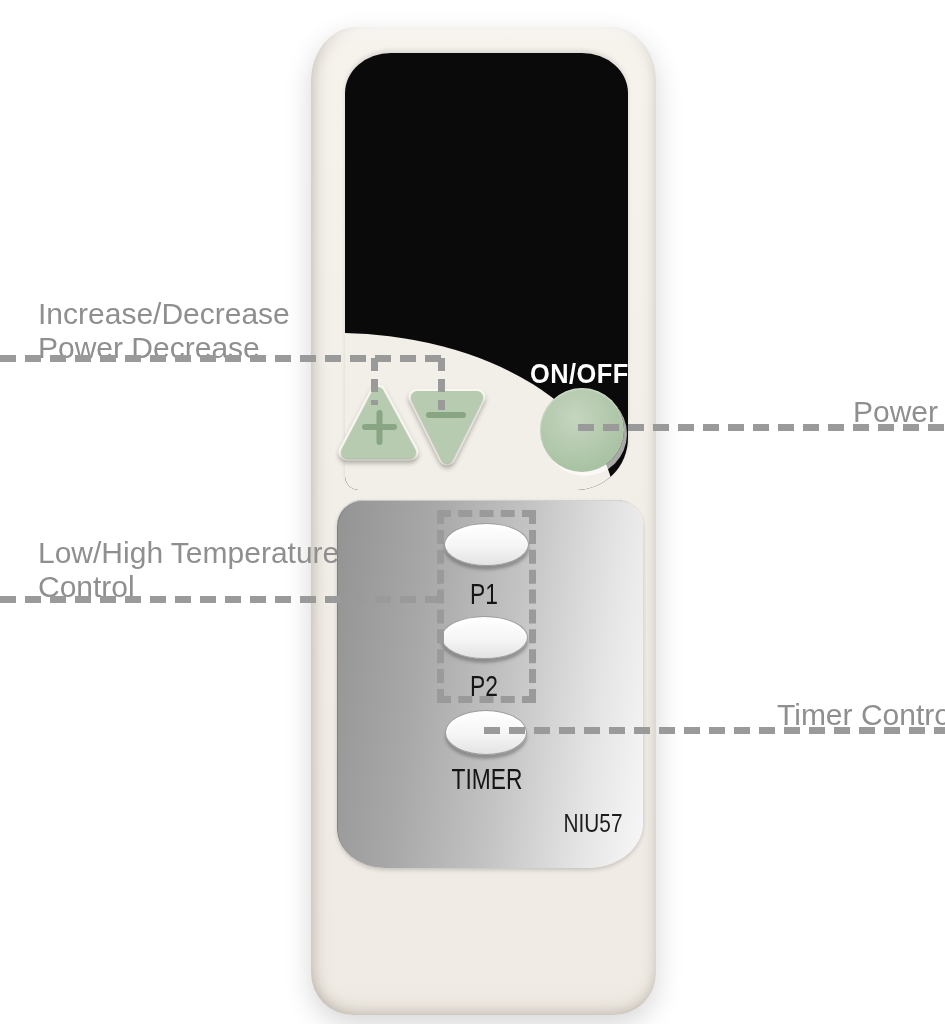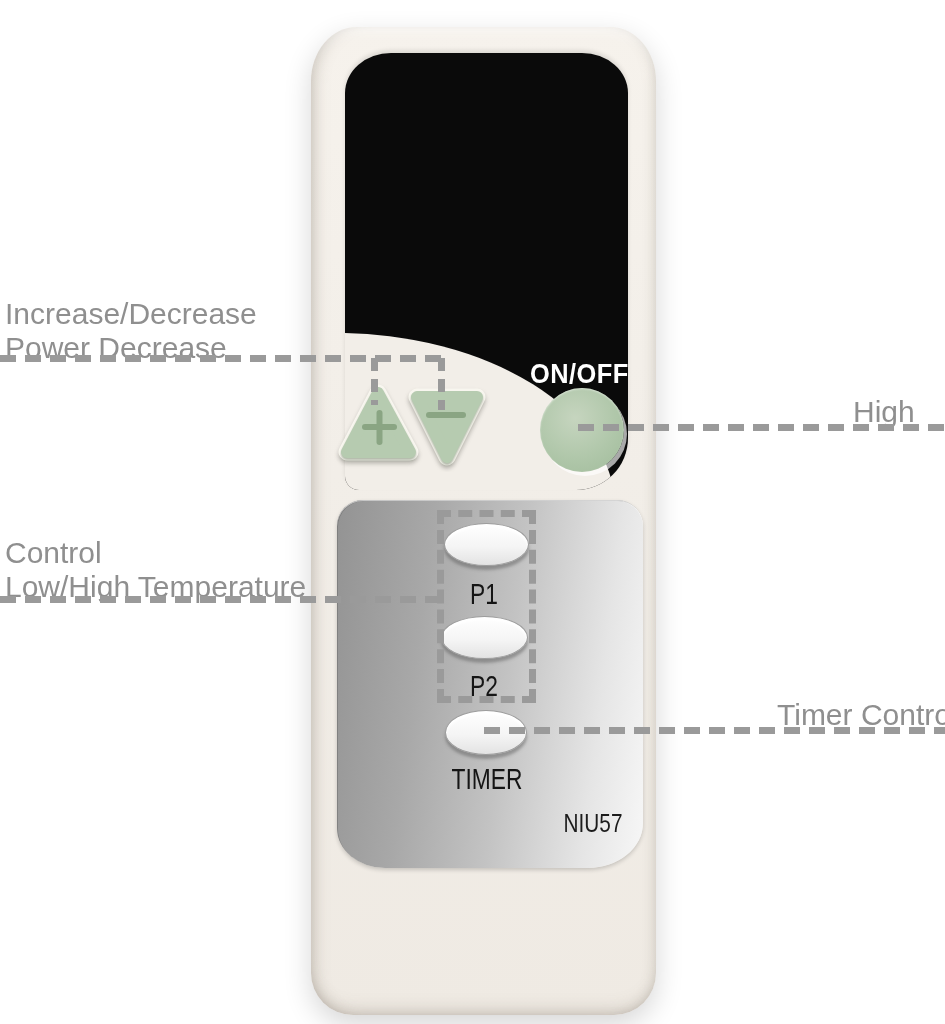--- a/index.html
+++ b/index.html
@@ -68,21 +68,21 @@
     transform:scaleX(.76);transform-origin:center;white-space:nowrap;
   }
   .model-label{
     position:absolute;left:553px;top:808px;width:80px;text-align:center;color:#1c1c1c;
     font-size:26px;transform:scaleX(.8);transform-origin:center;
   }
   
   .note{
     position:absolute;color:#8f8f8f;font-size:30px;line-height:34px;white-space:nowrap;
   }
-  .note span{display:block;}
+  .note span{display:block;margin-left:33px;}
   .dash-h{position:absolute;height:7px;
     background-image:repeating-linear-gradient(90deg,#9a9a9a 0 16px,transparent 16px 25px);}
   .dash-v{position:absolute;width:7px;
     background-image:repeating-linear-gradient(180deg,#9a9a9a 0 13px,transparent 13px 21px);}
   .dash-rect{position:absolute;border:7px dashed #9a9a9a;box-sizing:border-box;background:transparent;}
   .overlay{z-index:5;}
 </style>
 </head>
 <body>
 
@@ -128,25 +128,25 @@
   <button class="oval-btn" style="left:445px;top:710px;width:82px;height:45px;" aria-label="TIMER"></button>
   <div class="btn-label" style="left:437px;top:762px;width:100px;">TIMER</div>
 
   <div class="model-label">NIU57</div>
 
   <div class="note" style="left:5px;top:297px;">
     <span>Increase/Decrease</span>
     <span>Power Decrease</span>
   </div>
   <div class="note" style="left:5px;top:536px;">
+    <span>Low/High Temperature</span>
     <span>Control</span>
-    <span>Low/High Temperature</span>
   </div>
 
-  <div class="note" style="left:853px;top:395px;">High</div>
+  <div class="note" style="left:853px;top:395px;">Power</div>
   <div class="note" style="left:777px;top:698px;">Timer Control</div>
 
   <div class="dash-h overlay" style="left:0;top:355px;width:447px;"></div>
   <div class="dash-v overlay" style="left:371px;top:358px;height:47px;"></div>
   <div class="dash-v overlay" style="left:438px;top:358px;height:52px;"></div>
 
   <div class="dash-h overlay" style="left:578px;top:424px;width:367px;"></div>
 
   <div class="dash-h overlay" style="left:0;top:596px;width:437px;"></div>
   <div class="dash-rect overlay" style="left:437px;top:510px;width:99px;height:193px;"></div>

